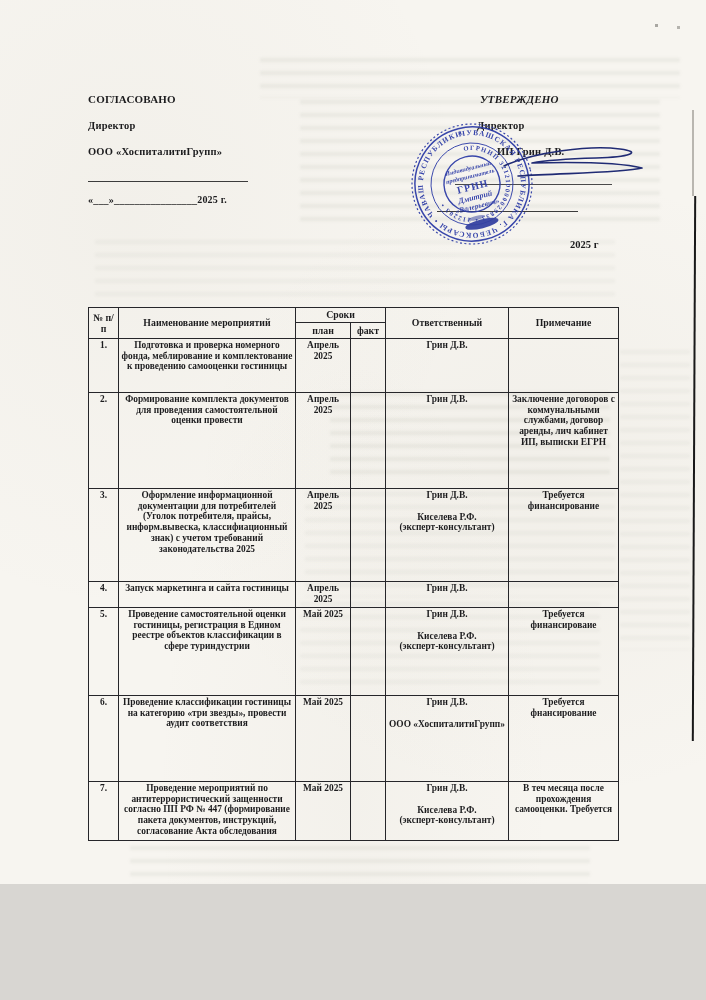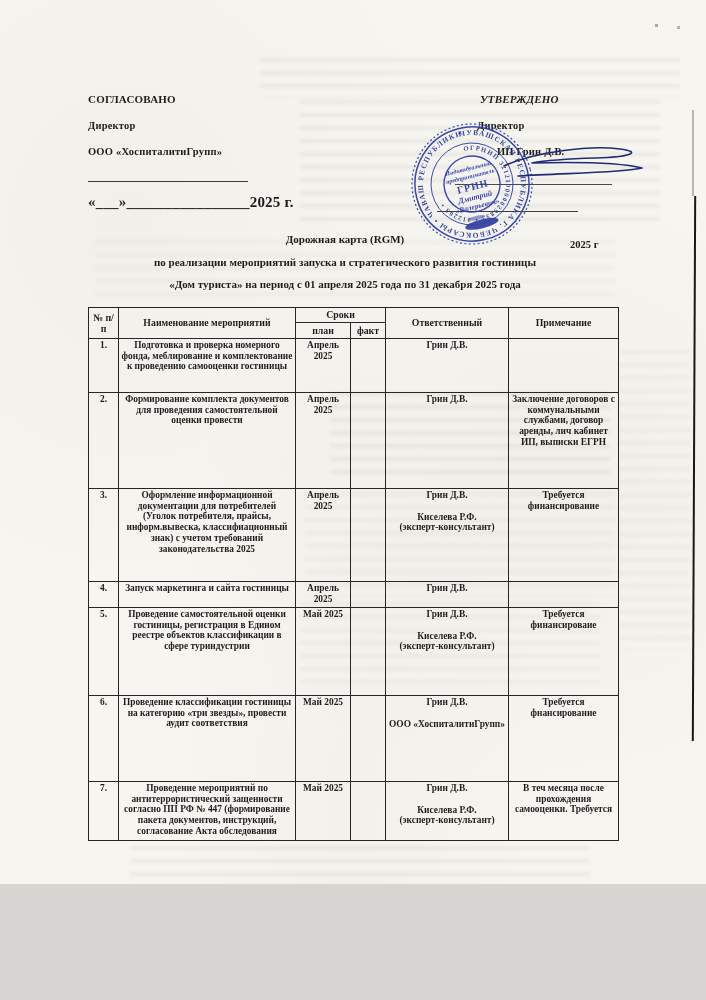--- a/index.html
+++ b/index.html
@@ -50,21 +50,21 @@
   <div class="smudge" style="left:130px;top:846px;width:460px;height:62px;"></div>
 
   <div class="vline-gray"></div>
   <div class="vline-black"></div>
   <div class="specks"></div>
 
   <div class="abs hdr" style="left:88px;top:93px;">СОГЛАСОВАНО</div>
   <div class="abs hdr" style="left:88px;top:120px;font-size:10.5px;">Директор</div>
   <div class="abs hdr" style="left:88px;top:146px;font-size:10.5px;">ООО «ХоспиталитиГрупп»</div>
   <div class="rule" style="left:88px;top:181px;width:160px;"></div>
-  <div class="abs hdr" style="left:88px;top:194px;font-size:15px;">«___»________________2025 г.</div>
+  <div class="abs hdr" style="left:88px;top:194px;font-size:10px;">«___»________________2025 г.</div>
 
   <div class="abs hdr" style="left:480px;top:93px;font-style:italic;">УТВЕРЖДЕНО</div>
   <div class="abs hdr" style="left:477px;top:120px;font-size:10.5px;">Директор</div>
   <div class="abs hdr" style="left:497px;top:146px;font-size:10.5px;">ИП Грин Д.В.</div>
   <div class="rule" style="left:455px;top:184px;width:157px;background:#4a4a4a;"></div>
   <div class="rule" style="left:437px;top:211px;width:141px;"></div>
   <div class="year-right" style="left:570px;top:199px;margin-top:40px;">2025 г</div>
 
   <svg class="stamp" width="128" height="128" viewBox="0 0 128 128">
     <g fill="none" stroke="#2b3aa6">
@@ -91,23 +91,20 @@
       <text x="64" y="89" font-size="7.4" font-style="italic" font-weight="bold">«Валерьевич»</text>
     </g>
     <ellipse cx="64" cy="105" rx="17" ry="4.5" fill="#27359c" opacity=".95"></ellipse>
     <ellipse cx="60" cy="98" rx="9" ry="2" fill="#27359c" opacity=".5"></ellipse>
   </svg>
 
   <svg class="abs" style="left:500px;top:142px;" width="150" height="50" viewBox="0 0 150 50">
     <path d="M4,24 C34,10 90,3 120,7 C143,10 130,15 96,16 C60,17 42,19 32,21 C74,20 122,21 142,26 C122,31 62,31 18,34" stroke="#202b74" stroke-width="1.6" fill="none" stroke-linecap="round" stroke-linejoin="round"></path>
   </svg>
 
-  <div class="title" style="top:233px;">Дорожная карта (RGM)</div>
-  <div class="title" style="top:256px;">по реализации мероприятий запуска и стратегического развития гостиницы</div>
-  <div class="title" style="top:278px;">«Дом туриста» на период с 01 апреля 2025 года по 31 декабря 2025 года</div>
 
   <table class="rm">
     <colgroup>
       <col style="width:30px">
         <col style="width:177px">
         <col style="width:55px">
       <col style="width:35px">
         <col style="width:123px">
         <col style="width:110px">
     </colgroup>

